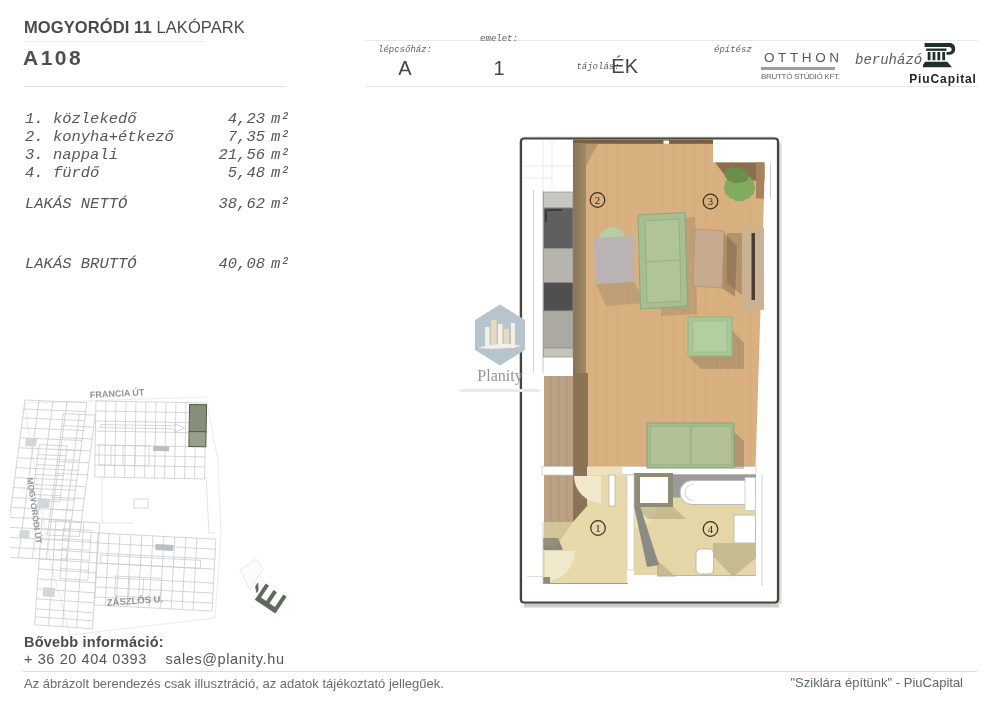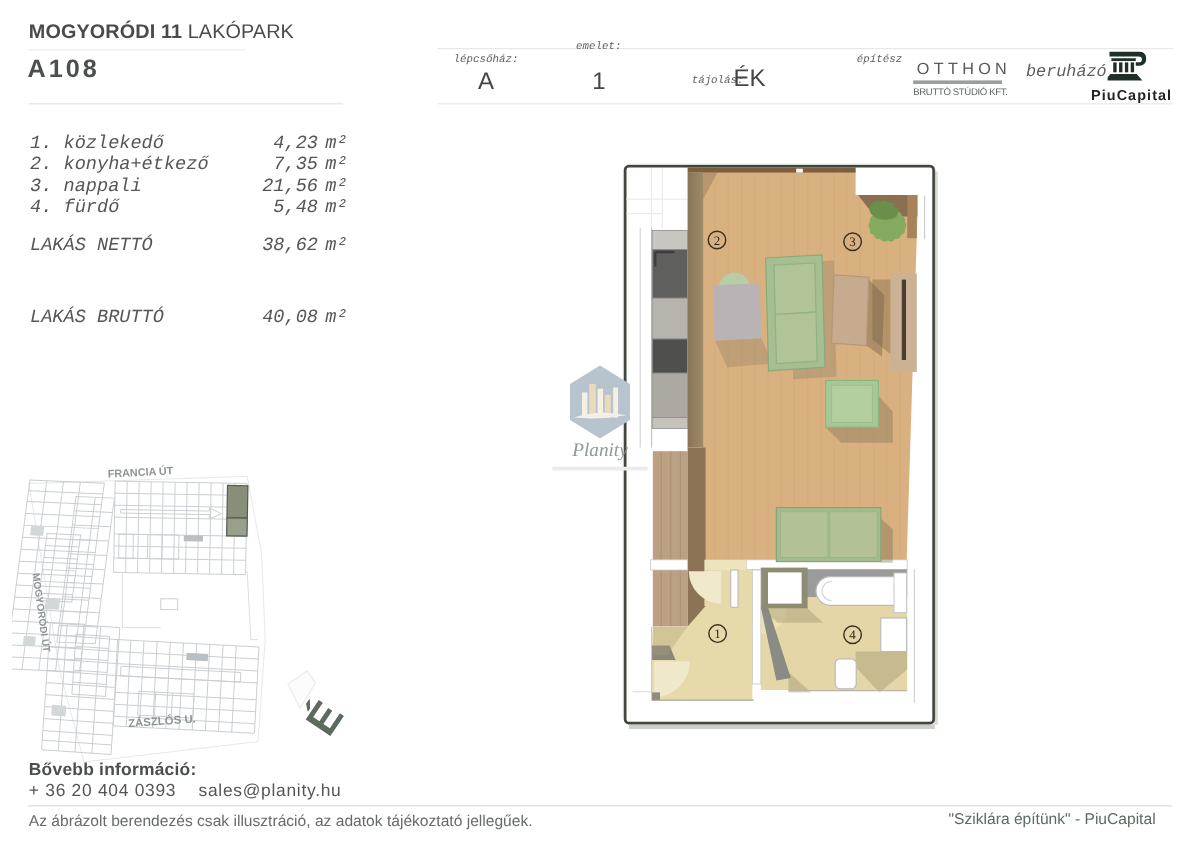--- a/index.html
+++ b/index.html
@@ -352,21 +352,21 @@
       <circle cx="710.5" cy="201.5" r="7.3" fill="none" stroke="#3a2f1f" stroke-width="1.2"></circle>
       <text x="710.5" y="205.3">3</text>
       <circle cx="598" cy="528" r="7.3" fill="none" stroke="#3a2f1f" stroke-width="1.2"></circle>
       <text x="598" y="531.8">1</text>
       <circle cx="710.5" cy="529" r="7.3" fill="none" stroke="#3a2f1f" stroke-width="1.2"></circle>
       <text x="710.5" y="532.8">4</text>
     </g>
   </svg>
 </div>
 
-<div class="abs" style="left:448px;top:303px;z-index:5;width:104px;text-align:center;font-style:italic;">
+<div class="abs" style="left:448px;top:303px;z-index:5;width:104px;text-align:center;">
   <svg width="104" height="64" viewBox="0 0 104 64" style="display:block;">
     <g transform="translate(52,32)">
       <polygon points="0,-30.5 25,-15 25,15 0,30.5 -25,15 -25,-15" fill="#b7c4ce"></polygon>
       <g>
         <rect x="-15" y="-8" width="4.5" height="21" fill="#f5efe4"></rect>
         <rect x="-9" y="-15" width="5.5" height="28" fill="#e9dabb"></rect>
         <rect x="-2" y="-11" width="4.5" height="24" fill="#f5efe4"></rect>
         <rect x="4" y="-6" width="5" height="19" fill="#e9dabb"></rect>
         <rect x="11" y="-12" width="4" height="25" fill="#f5efe4"></rect>
         <path d="M-22,13 q22,-7 44,-2 q-22,4 -44,2 z" fill="#f4f0e8"></path>

